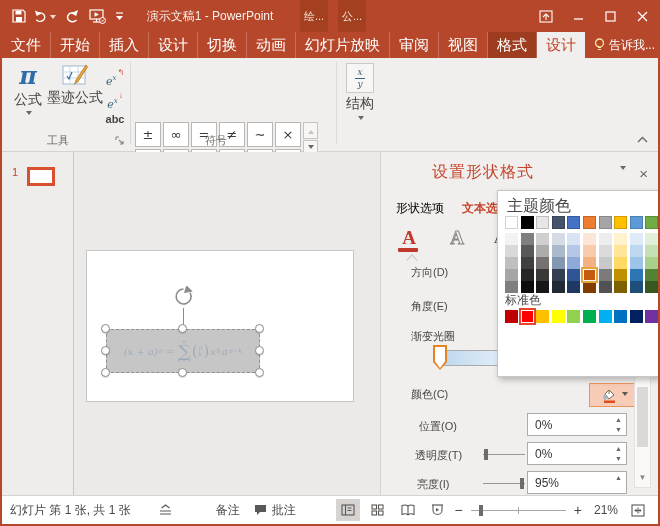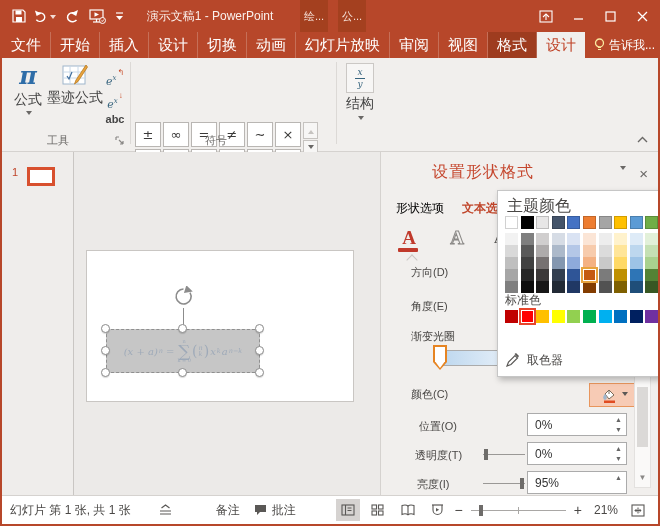--- a/index.html
+++ b/index.html
@@ -533,27 +533,20 @@
           <button class="swatch selected" style="background: rgb(255, 0, 0);"></button>
           <button class="swatch" style="background: rgb(255, 192, 0);"></button>
           <button class="swatch" style="background: rgb(255, 255, 0);"></button>
           <button class="swatch" style="background: rgb(146, 208, 80);"></button>
           <button class="swatch" style="background: rgb(0, 176, 80);"></button>
           <button class="swatch" style="background: rgb(0, 176, 240);"></button>
           <button class="swatch" style="background: rgb(0, 112, 192);"></button>
           <button class="swatch" style="background: rgb(0, 32, 96);"></button>
           <button class="swatch" style="background: rgb(112, 48, 160);"></button>
       </div>
-      <button class="pop-item eyed">
-        <svg width="14" height="14" viewBox="0 0 14 14">
-            <path d="M1 13 l1.5-4 L9 2.5 l2.5 2.5 L5 11.5 Z" fill="none" stroke="#5A5856" stroke-width="1.2"></path>
-            <path d="M8.5 1 l1.5-1 3 3 -1 1.5 Z" fill="#5A5856"></path>
-          </svg>
-        <span>取色器</span>
-      </button>
     </div>
   </div>
 
   <div class="statusbar">
     <span class="sb-item" style="margin-left:8px;">幻灯片 第 1 张, 共 1 张</span>
     <button class="sb-item" style="margin-left:28px;gap:44px;">
       <svg width="13" height="12" viewBox="0 0 13 12">
           <path d="M2.5 4 L6.5 1 L10.5 4" fill="none" stroke="#5A5856" stroke-width="1.2"></path>
           <path d="M1 7 h11 M1 10 h11" stroke="#5A5856" stroke-width="1.2"></path>
         </svg>

